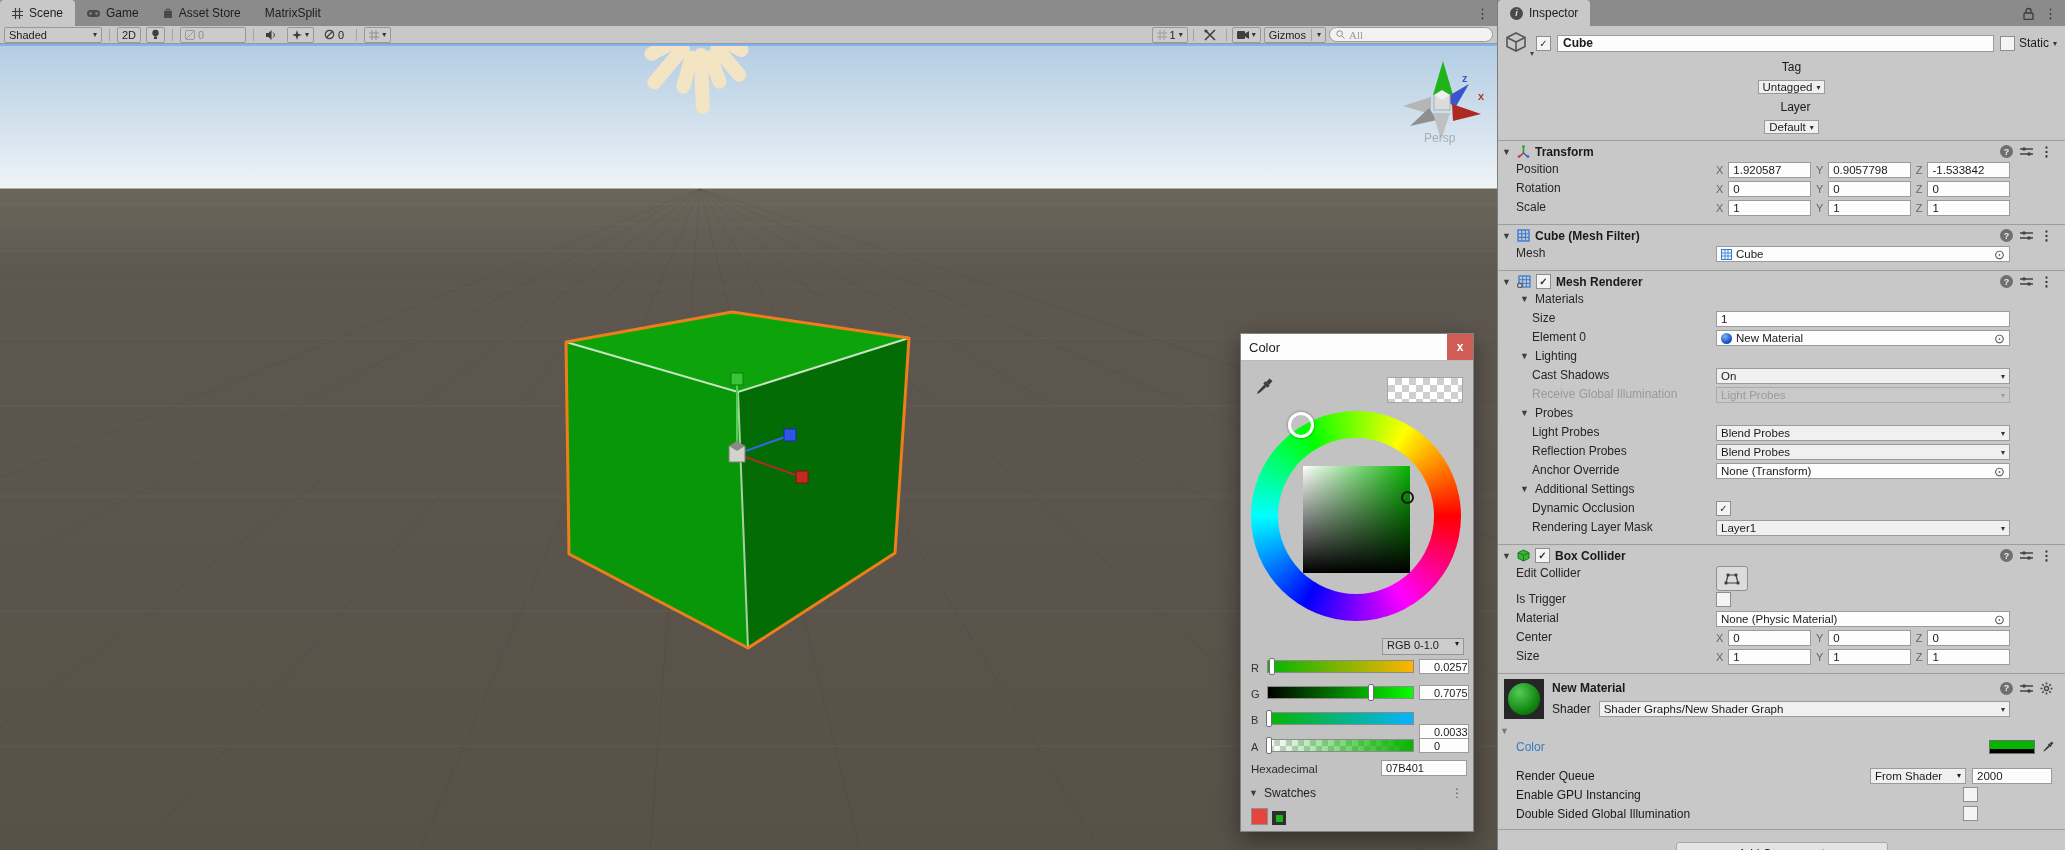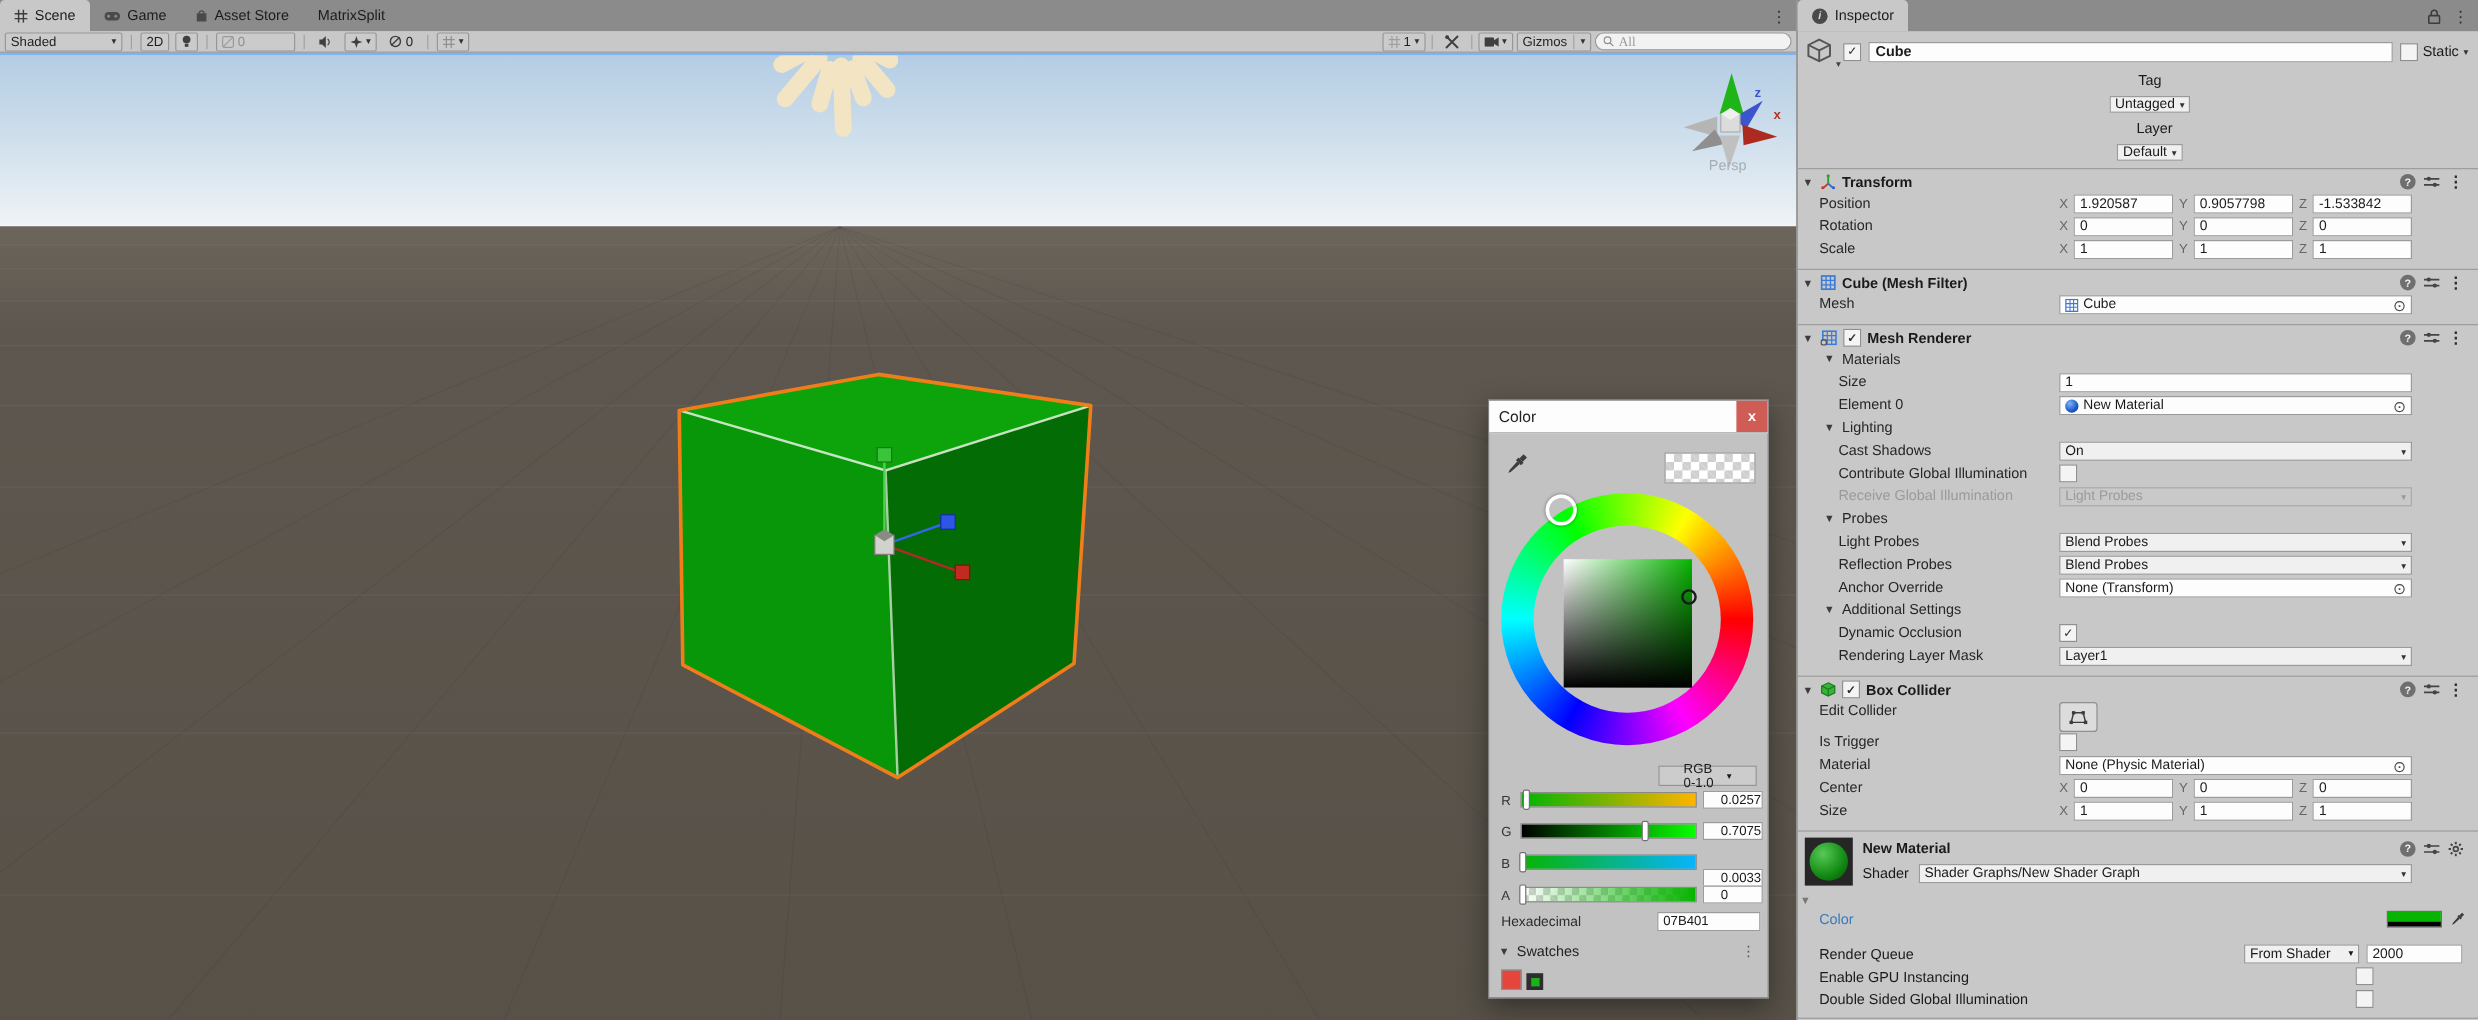--- a/index.html
+++ b/index.html
@@ -44,21 +44,21 @@
   .cprev{position:absolute;left:146px;top:43px;width:76px;height:26px;border:1px solid #a5a5a5;box-sizing:border-box;}
   .wheel{position:absolute;left:10px;top:77px;width:210px;height:210px;border-radius:50%;
      background:conic-gradient(from 90deg,#f00 0deg,#f0f 60deg,#00f 120deg,#0ff 180deg,#0f0 240deg,#ff0 300deg,#f00 360deg);}
   .wheel-inner{position:absolute;left:27px;top:27px;width:156px;height:156px;border-radius:50%;background:#c2c2c2;}
   .ring-handle{position:absolute;left:47px;top:78px;width:20px;height:20px;border:3px solid #fff;border-radius:50%;
      box-shadow:0 0 3px rgba(0,0,0,.45);}
   .svbox{position:absolute;left:62px;top:132px;width:107px;height:107px;
      background-image:linear-gradient(to top,#000,rgba(0,0,0,0)),linear-gradient(to right,#fff,#07b401);}
   .sv-handle{position:absolute;left:160px;top:157px;width:13px;height:13px;border:2px solid #1a1a1a;border-radius:50%;box-sizing:border-box;}
   .mode-dd{position:absolute;left:141px;top:304px;width:82px;height:17px;border:1px solid #959595;background:#cccccc;
-     display:flex;align-items:center;font-size:11px;padding:0 20px;box-sizing:border-box;gap:3px;}
+     display:flex;font-size:11px;padding:0 4px;box-sizing:border-box;gap:3px;}
   .mode-dd .arr{margin-left:auto;font-size:8px;}
   .sl-label{position:absolute;left:10px;width:14px;font-size:11px;color:#333;}
   .sl-track{position:absolute;left:26px;width:147px;height:13px;border:1px solid #8a8a8a;box-sizing:border-box;}
   .sl-val{position:absolute;left:178px;width:50px;height:15px;background:#fdfdfd;border:1px solid #9b9b9b;
      font-size:11px;display:flex;align-items:center;padding:0 14px;box-sizing:border-box;}
   .thumb{position:absolute;top:-3px;width:6px;height:17px;background:#fff;border:1px solid #707070;
      border-radius:2px;transform:translateX(-3px);box-sizing:border-box;}
   .tr-r{background:linear-gradient(to right,#01b401,#ffb401);}
   .tr-g{background:linear-gradient(to right,#000000,#07ff01);}
   .tr-b{background:linear-gradient(to right,#07b401,#07b4ff);}
@@ -688,24 +688,20 @@
             <span>Lighting</span>
           </div>
       </div>
       <div class="row">
         <div class="lbl i3">Cast Shadows</div>
         <div class="dd">
           <span>On</span>
           <span class="arr">▾</span>
         </div>
       </div>
-      <div class="row">
-        <div class="lbl i3">Contribute Global Illumination</div>
-        <div class="cb"></div>
-      </div>
       <div class="row dis">
         <div class="lbl i3">Receive Global Illumination</div>
         <div class="dd ddis">
           <span>Light Probes</span>
           <span class="arr" style="color:#9a9a9a;">▾</span>
         </div>
       </div>
       <div class="row">
         <div class="lbl i2 foldlbl">
             <span class="fold">▼</span>

